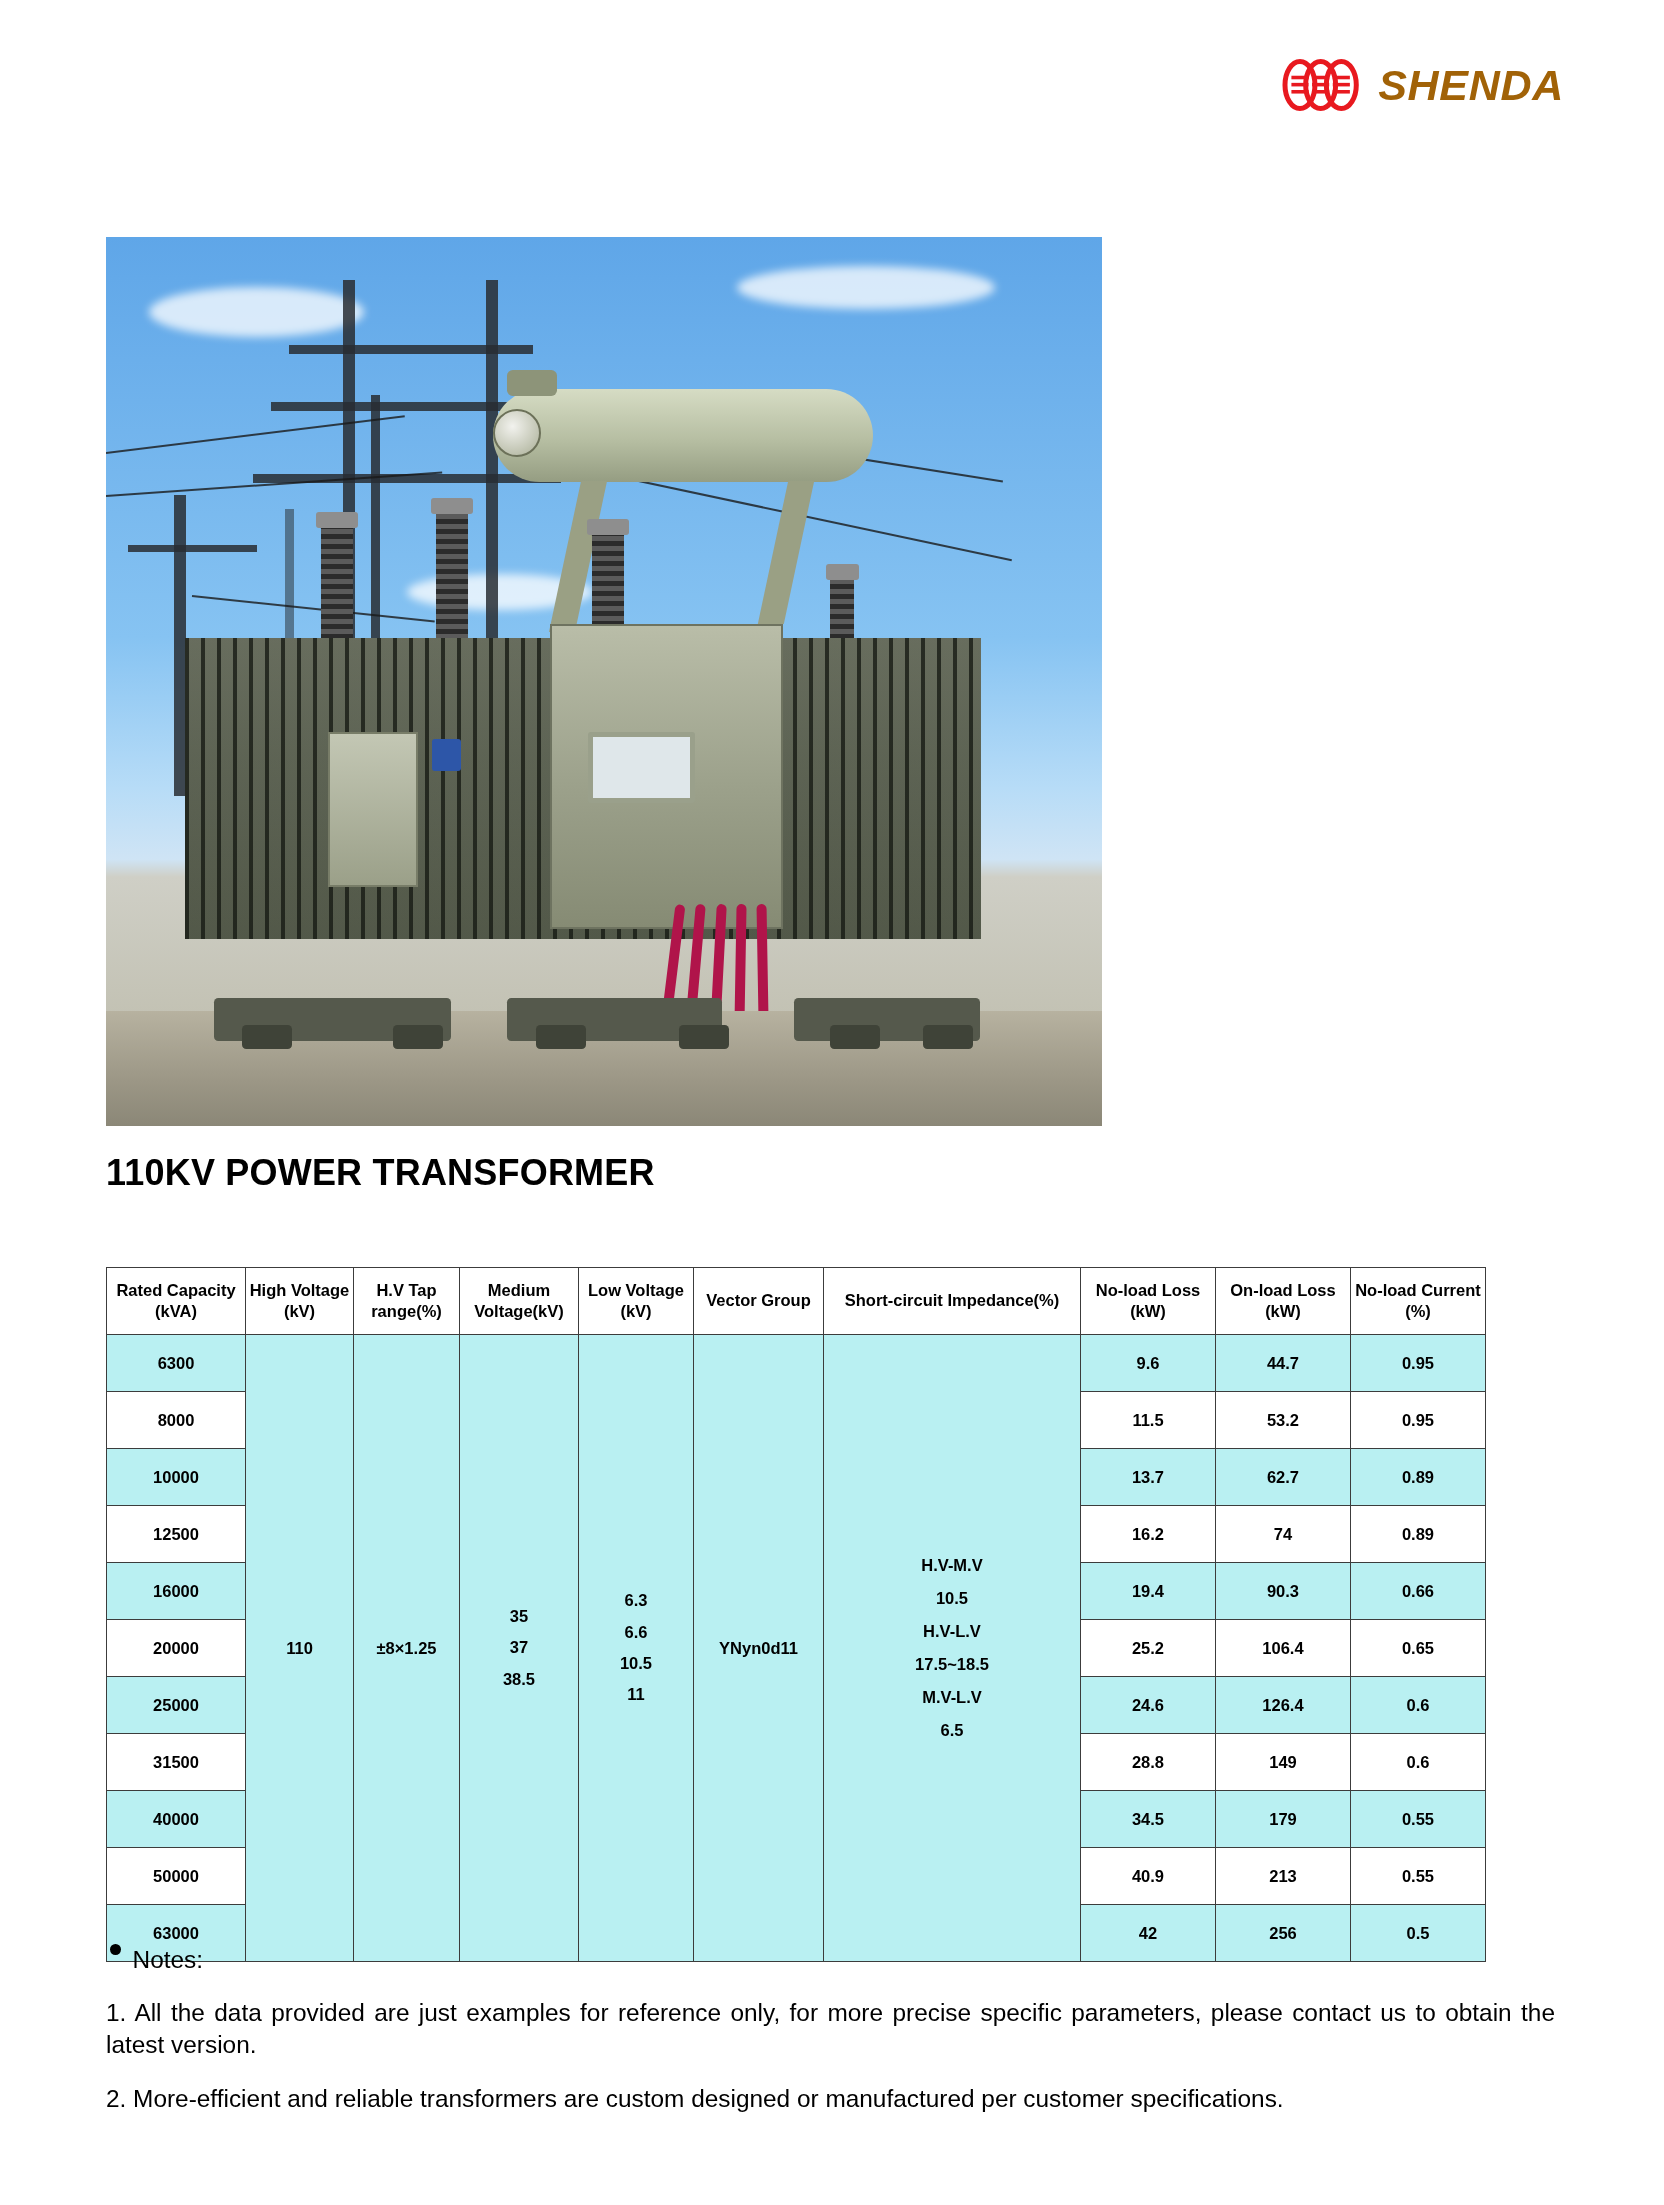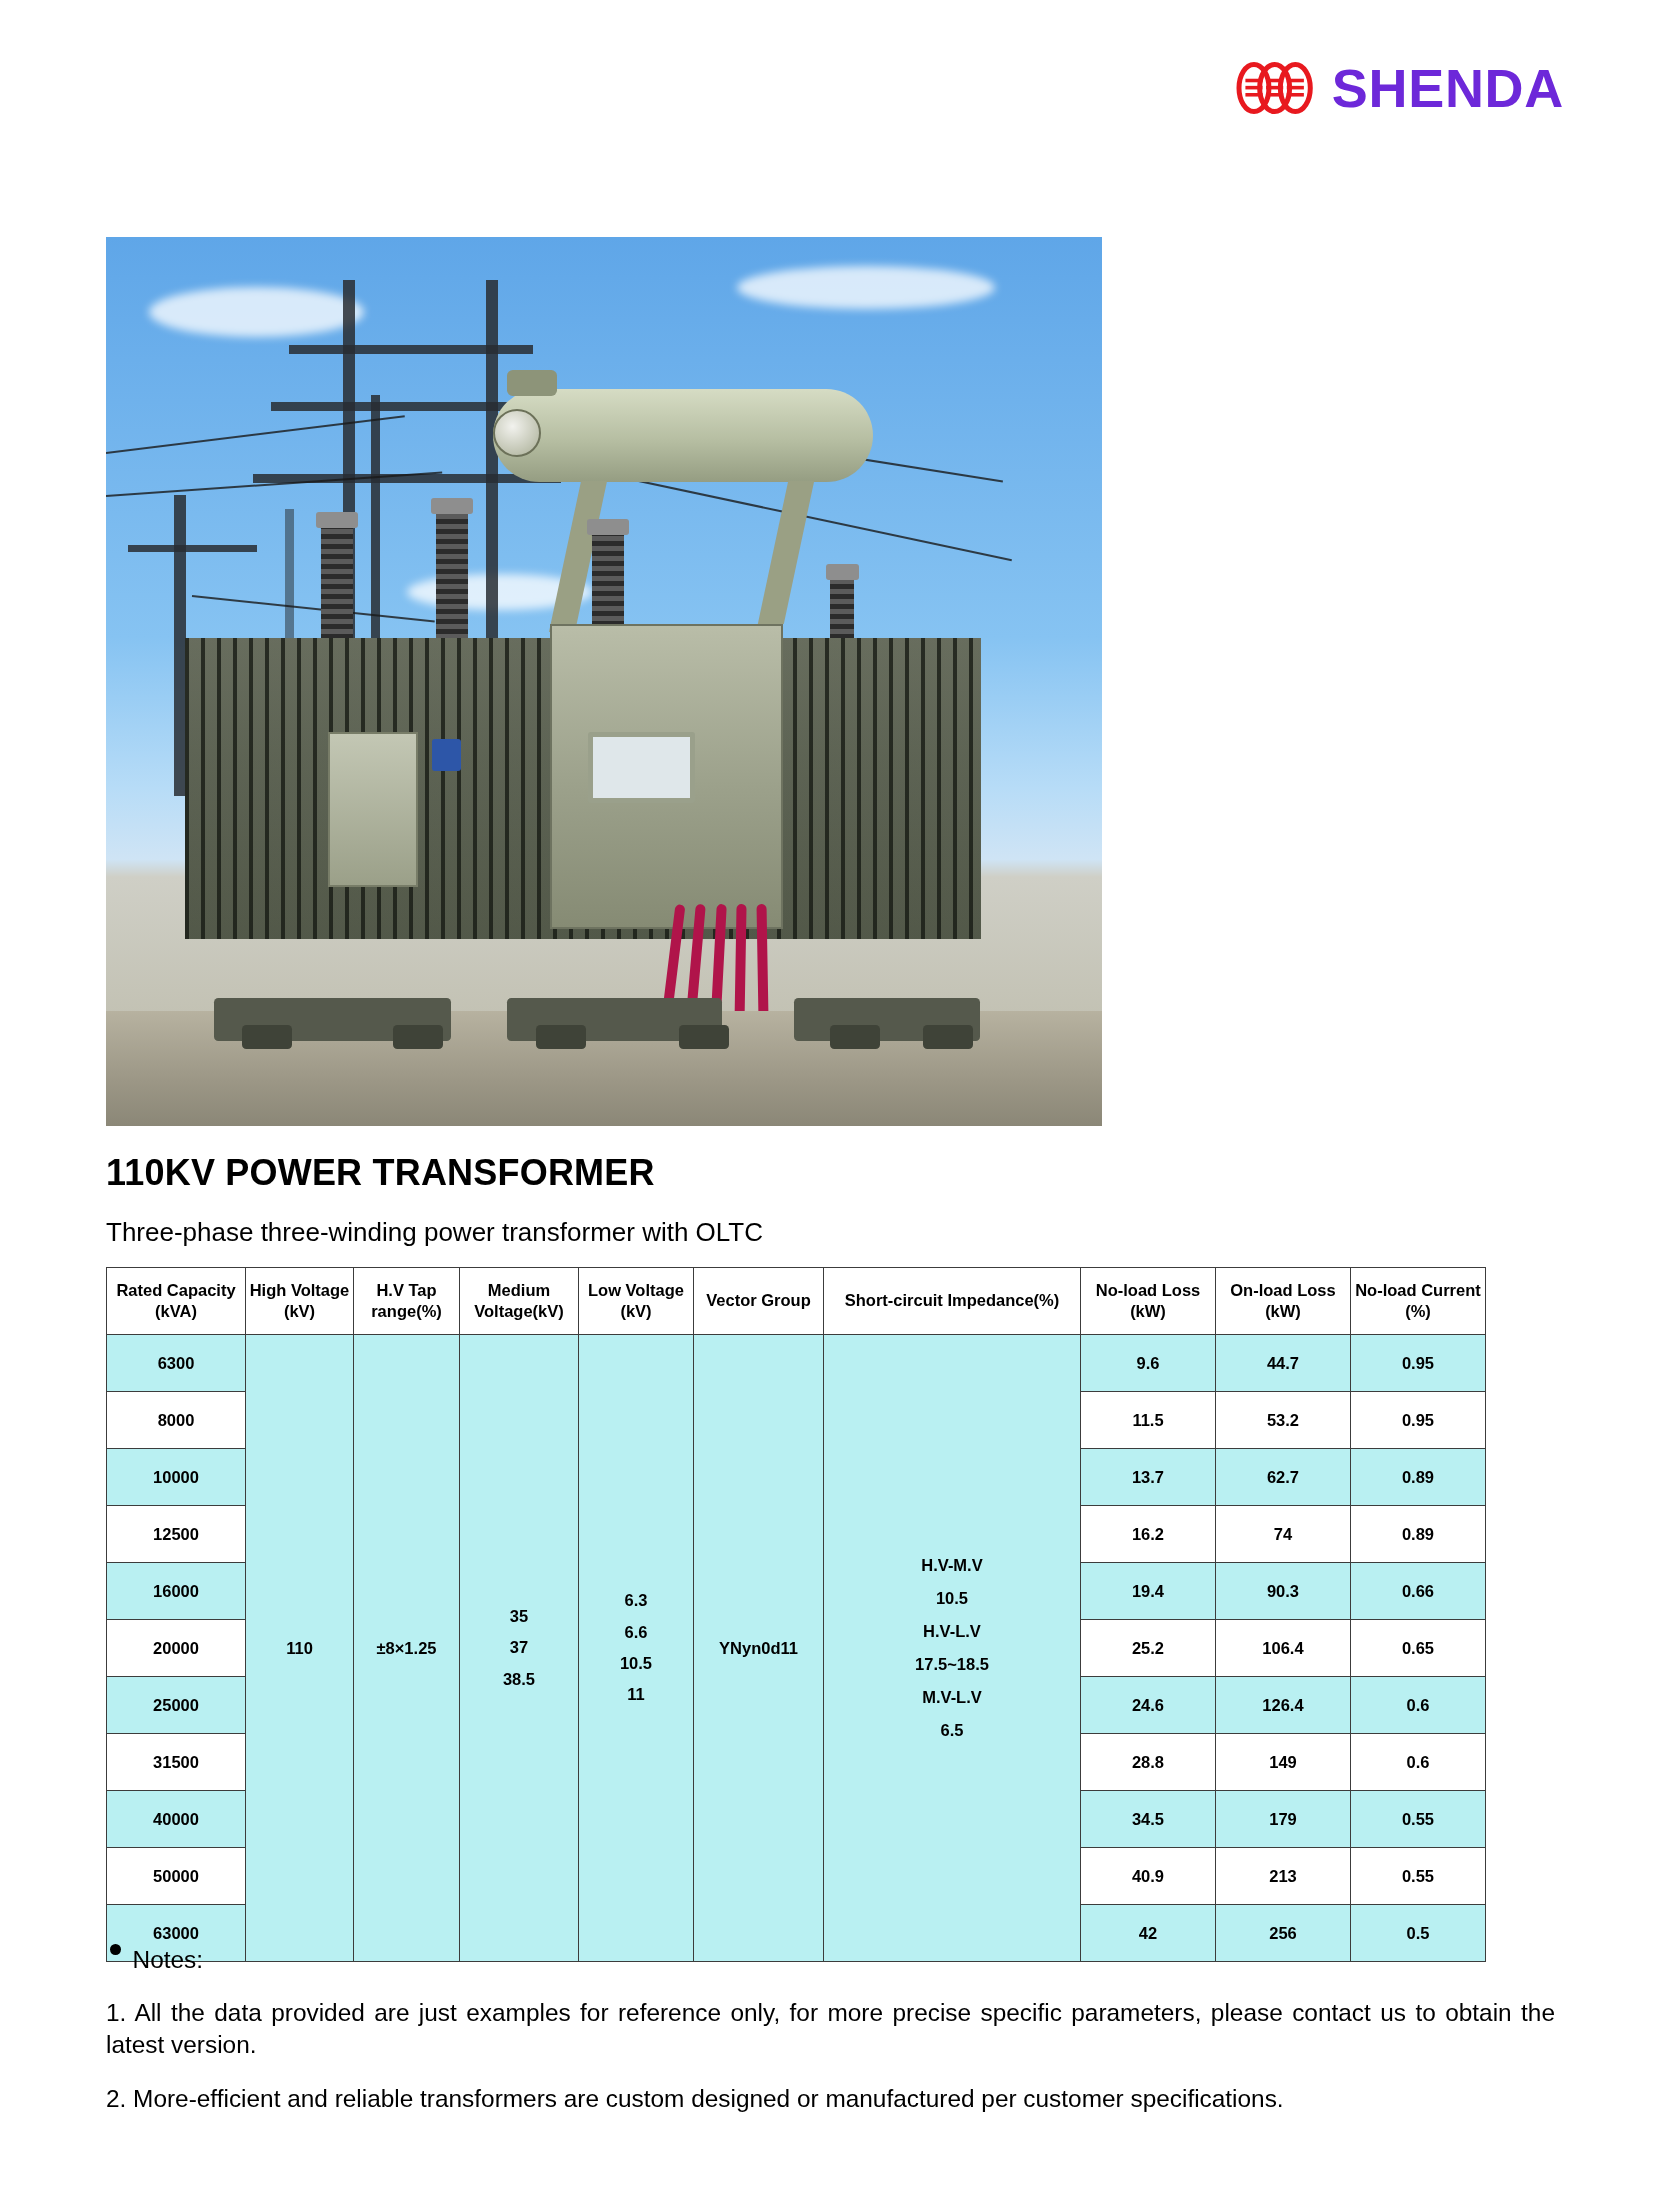--- a/index.html
+++ b/index.html
@@ -30,25 +30,26 @@
     display: flex;
     align-items: center;
     gap: 16px;
   }
   .brand-mark {
     width: 82px;
     height: 56px;
     position: relative;
   }
   .brand-name {
-    font-size: 54px;
+    font-size: 43px;
     font-weight: bold;
     letter-spacing: 0.7px;
-    color: #6d28d9;
+    color: #a16207;
     font-family: "Liberation Sans", sans-serif;
+    font-style: italic;
   }
 
   
   .photo-wrap {
     position: absolute;
     left: 106px;
     top: 237px;
     width: 996px;
     height: 889px;
     overflow: hidden;
@@ -366,21 +367,20 @@
       <div class="roller" style="left:136px;"></div>
       <div class="roller" style="left:287px;"></div>
       <div class="roller" style="left:430px;"></div>
       <div class="roller" style="left:573px;"></div>
       <div class="roller" style="left:724px;"></div>
       <div class="roller" style="left:817px;"></div>
     </div>
   </div>
 
   <div class="title">110KV POWER TRANSFORMER</div>
-  <div class="subtitle">Three-phase three-winding power transformer with OLTC</div>
 
   <div class="table-wrap">
     <table class="spec">
       <colgroup>
         <col style="width:139px">
         <col style="width:108px">
         <col style="width:106px">
         <col style="width:119px">
         <col style="width:115px">
         <col style="width:130px">

